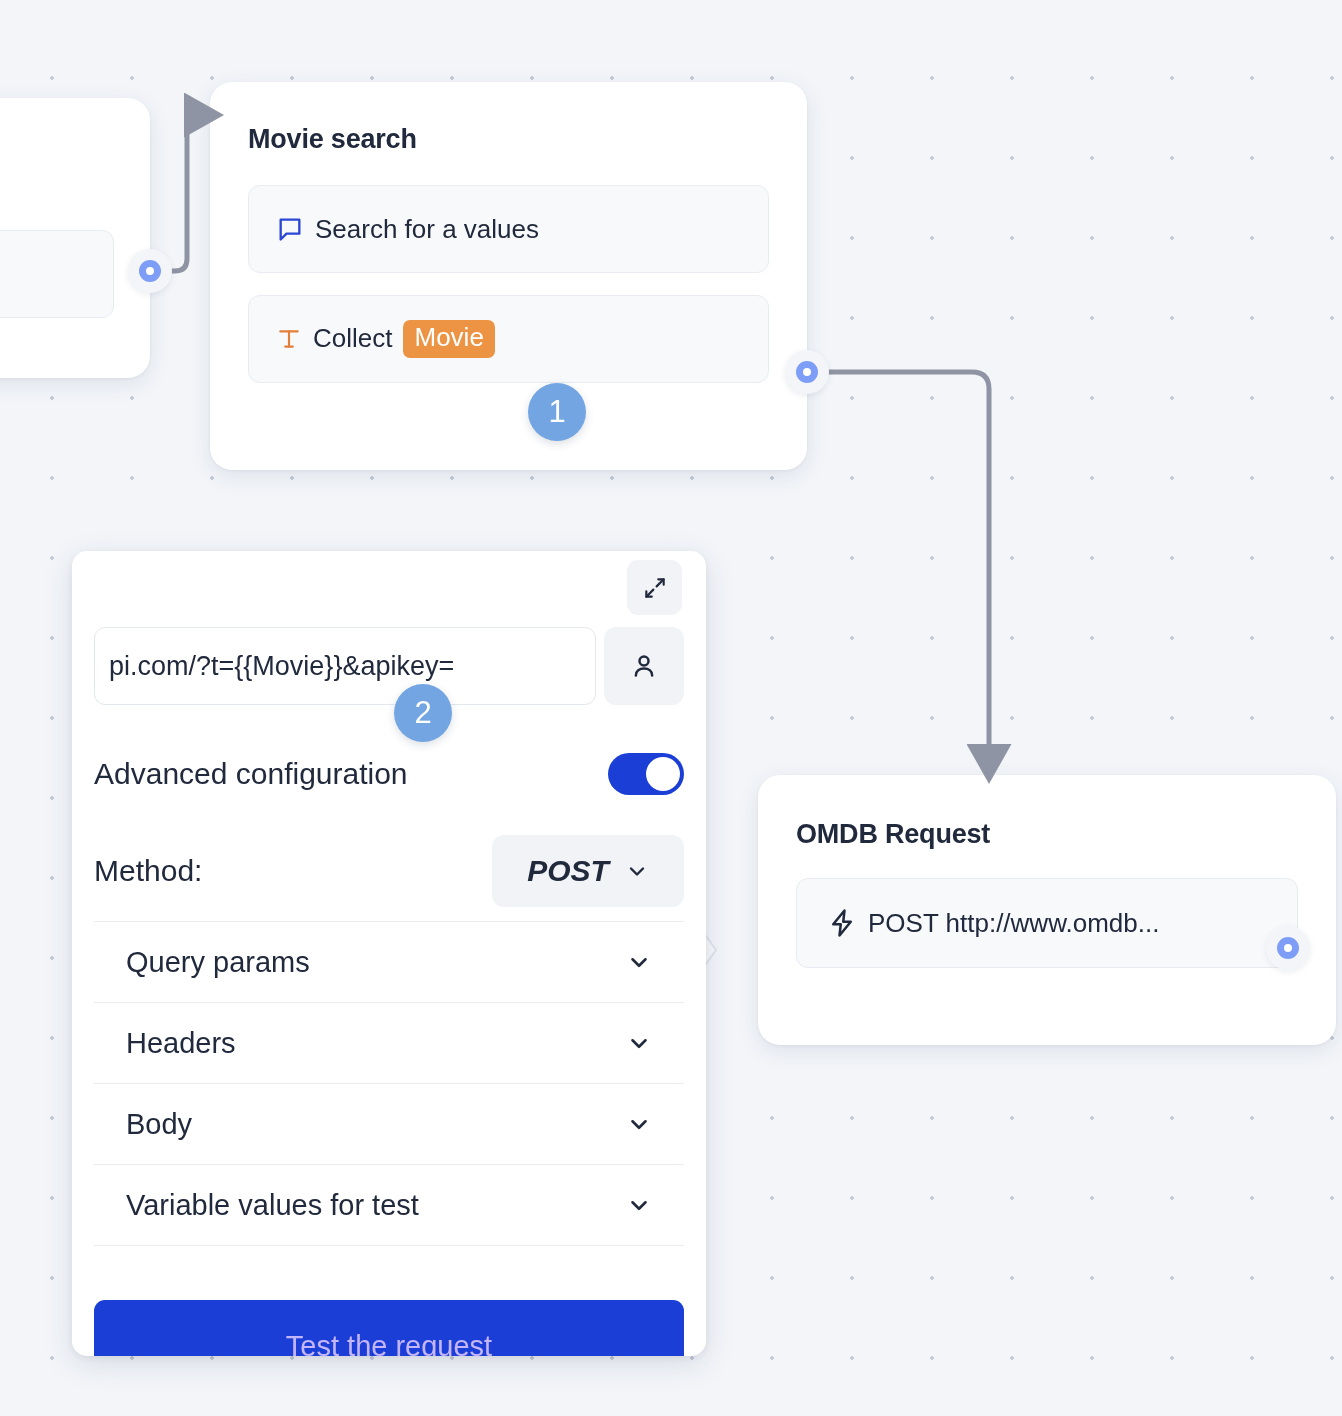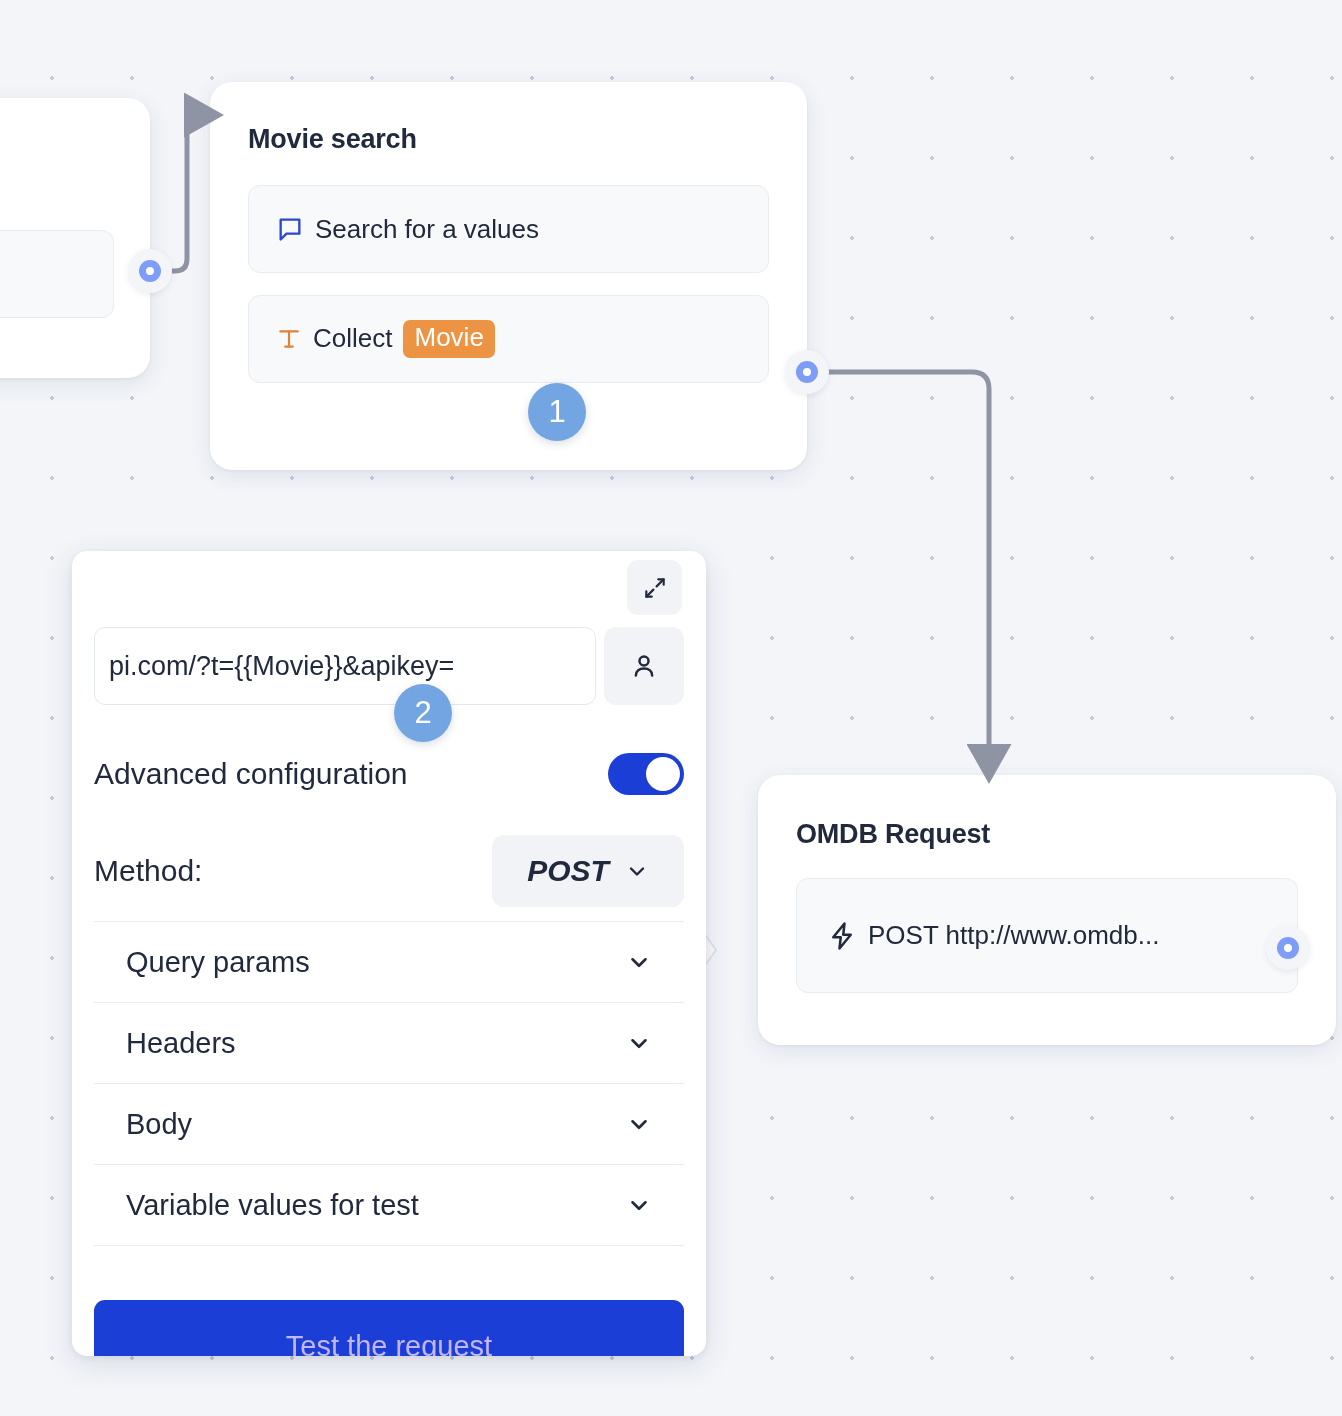--- a/index.html
+++ b/index.html
@@ -81,21 +81,21 @@
   }
 
   
   #omdb-card {
     left: 712px; top: 775px;
     width: 578px; height: 270px;
     padding: 44px 38px;
     margin-left: 46px;
   }
   #omdb-card .node-title { margin-bottom: 28px; }
-  #omdb-card .node-row { height: 115px; padding: 0 30px; }
+  #omdb-card .node-row { height: 90px; padding: 0 30px; }
   #omdb-card .node-row-label { overflow: hidden; }
 
   
   #omdb-left-chevron {
     position: absolute;
     left: 700px; top: 928px;
     width: 18px; height: 44px;
     z-index: 2;
   }
 

